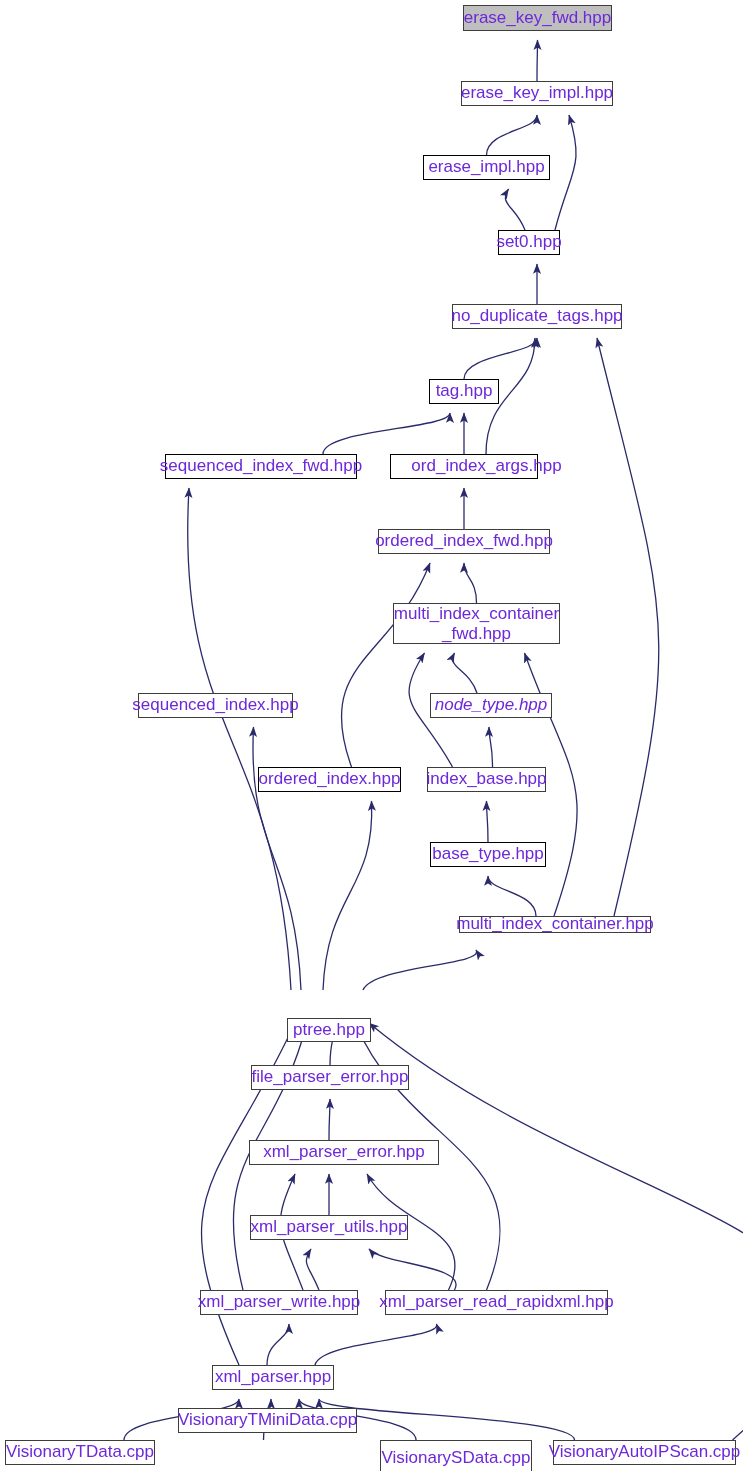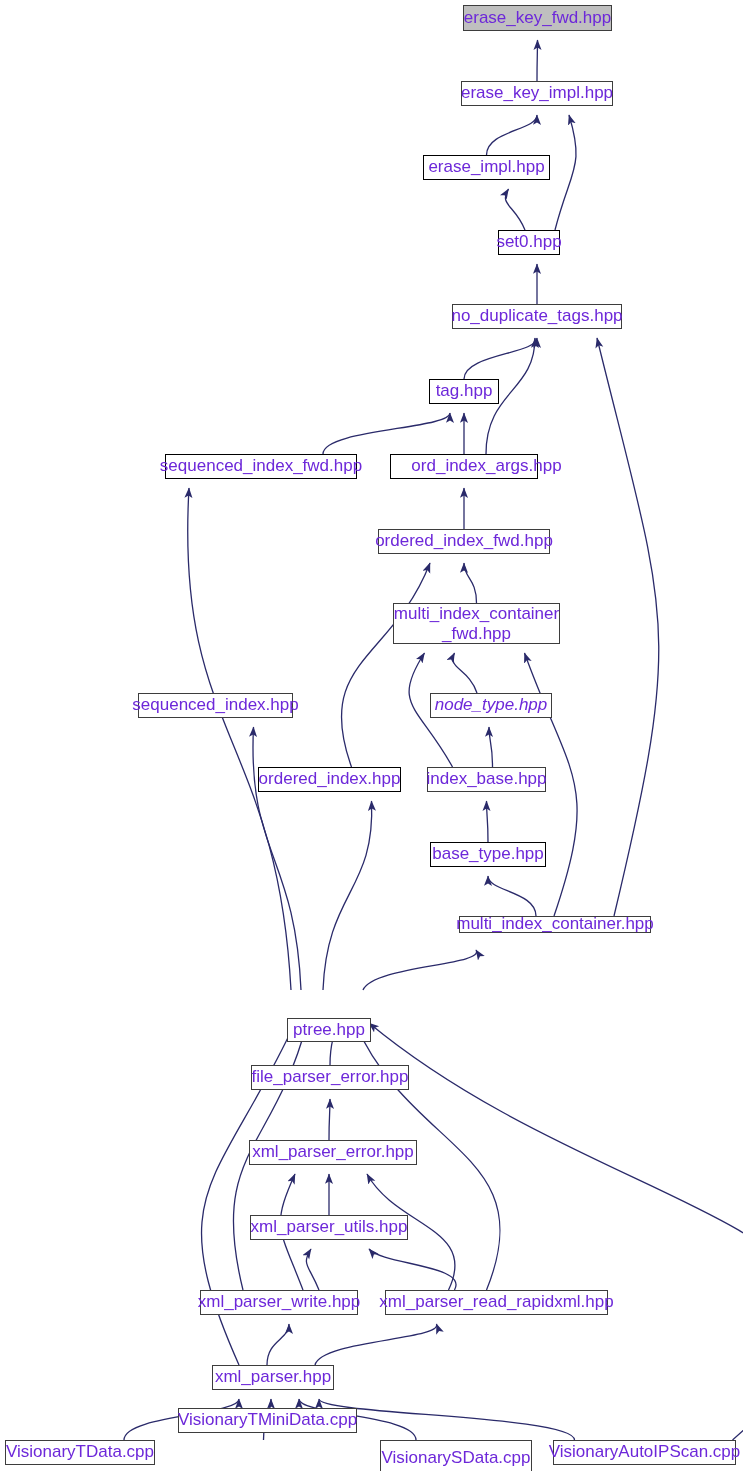--- a/index.html
+++ b/index.html
@@ -93,21 +93,21 @@
       <div class="node thick two-line" style="left: 393px; top: 603px; width: 167px; height: 41px;">multi_index_container
 _fwd.hpp</div>
       <div class="node thick" style="left: 138px; top: 693px; width: 155px; height: 25px;">sequenced_index.hpp</div>
       <div class="node thick" style="left: 430px; top: 693px; width: 122px; height: 25px; font-style: italic;">node_type.hpp</div>
       <div class="node" style="left: 258px; top: 767px; width: 143px; height: 25px;">ordered_index.hpp</div>
       <div class="node thick" style="left: 427px; top: 767px; width: 119px; height: 25px;">index_base.hpp</div>
       <div class="node" style="left: 430px; top: 842px; width: 116px; height: 25px;">base_type.hpp</div>
       <div class="node thick" style="left: 440px; top: 916px; width: 192px; height: 17px; margin-left: 19px;">multi_index_container.hpp</div>
       <div class="node thick" style="left: 287px; top: 990px; width: 84px; height: 24px; margin-top: 28px;">ptree.hpp</div>
       <div class="node thick" style="left: 251px; top: 1065px; width: 158px; height: 25px;">file_parser_error.hpp</div>
-      <div class="node thick" style="left: 249px; top: 1140px; width: 168px; height: 25px;">xml_parser_error.hpp</div>
+      <div class="node thick" style="left: 249px; top: 1140px; width: 190px; height: 25px;">xml_parser_error.hpp</div>
       <div class="node thick" style="left: 250px; top: 1215px; width: 158px; height: 25px;">xml_parser_utils.hpp</div>
       <div class="node thick" style="left: 200px; top: 1290px; width: 158px; height: 25px;">xml_parser_write.hpp</div>
       <div class="node thick" style="left: 385px; top: 1290px; width: 223px; height: 25px;">xml_parser_read_rapidxml.hpp</div>
       <div class="node thick" style="left: 212px; top: 1365px; width: 122px; height: 25px;">xml_parser.hpp</div>
       <div class="node thick" style="left: 5px; top: 1440px; width: 150px; height: 25px;">VisionaryTData.cpp</div>
       <div class="node thick" style="left: 178px; top: 1408px; width: 179px; height: 25px;">VisionaryTMiniData.cpp</div>
       <div class="node thick" style="left: 380px; top: 1440px; width: 152px; height: 36px; text-align: center;">VisionarySData.cpp</div>
       <div class="node thick" style="left: 553px; top: 1440px; width: 183px; height: 25px;">VisionaryAutoIPScan.cpp</div>
     </div>
 </div>

